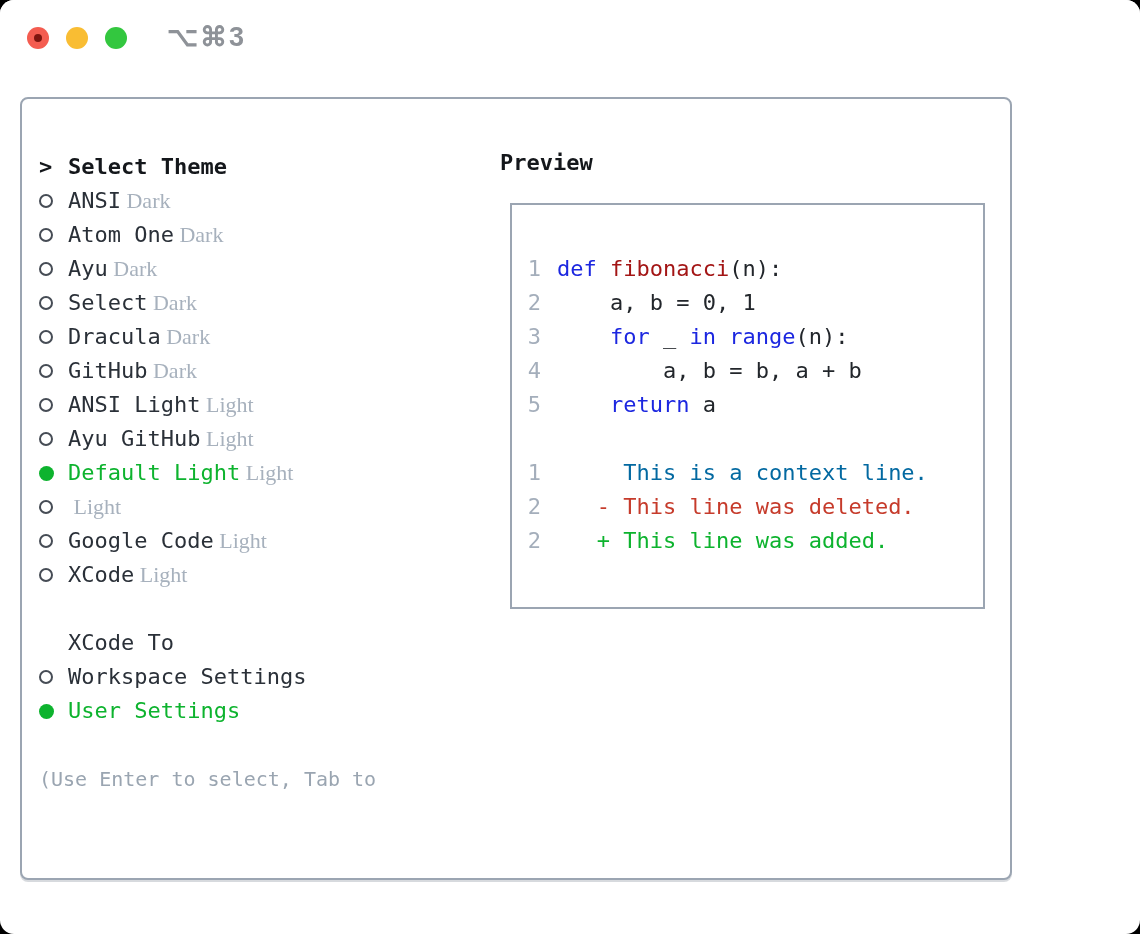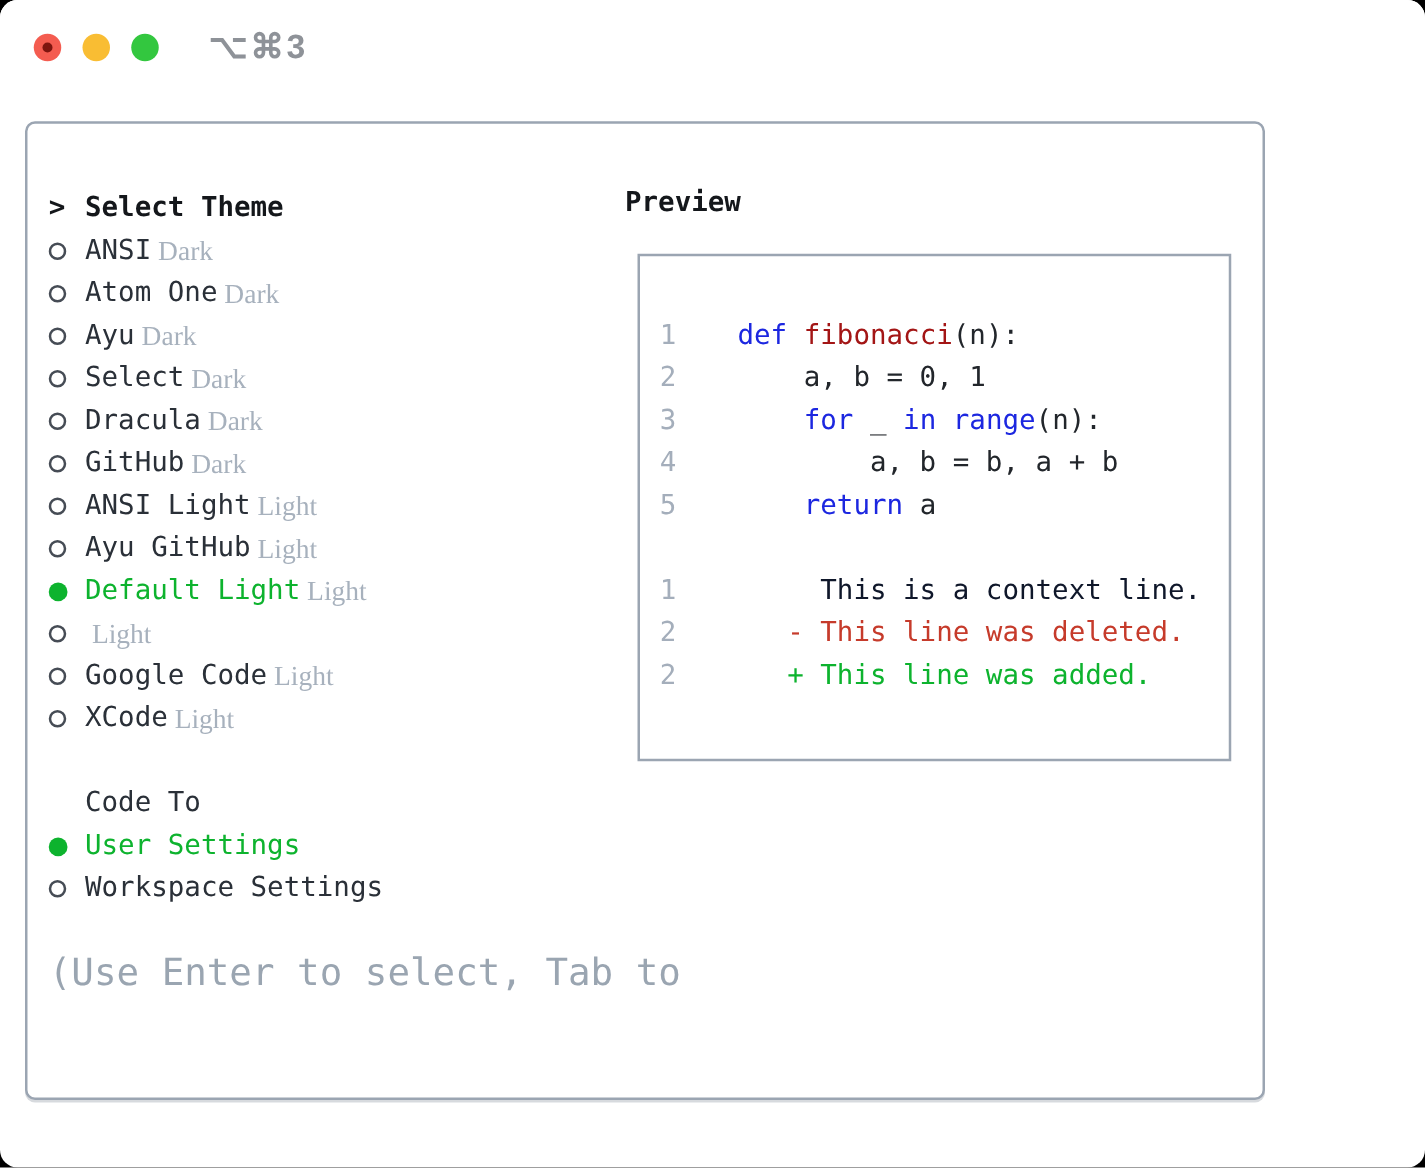--- a/index.html
+++ b/index.html
@@ -27,33 +27,33 @@
   .row{height:34px;line-height:34px;font-size:22px;display:flex;align-items:center;color:#2a3038;}
   .marker{width:29px;flex:none;display:flex;align-items:center;}
   .dot{width:14px;height:14px;border-radius:50%;border:2.5px solid #464c55;box-sizing:border-box;}
   .dot.on{background:#0db32e;border:none;width:15px;height:15px;}
   .header-row{font-weight:700;color:#14171b;}
   .cursor{font-weight:700;color:#14171b;}
   .nm{white-space:pre;}
   .nm.sel{color:#0db32e;}
   .vr{color:#a7b1bd;white-space:pre;font-family:Liberation Serif, serif;}
   .spacer{height:34px;}
-  .help{font-size:30px;line-height:34px;color:#9aa5b1;white-space:pre;}
+  .help{font-size:20px;line-height:34px;color:#9aa5b1;white-space:pre;}
 
   .right-col{position:absolute;left:478px;top:47px;}
   .preview-box{position:absolute;left:488px;top:104px;width:475px;height:406px;box-sizing:border-box;
        border:2px solid #9ba5b2;background:#fff;padding-top:47px;overflow:hidden;}
   .codeline{display:flex;height:34px;line-height:34px;font-size:22px;padding-left:15px;}
   .ln{color:#a4aebb;width:14px;margin-right:16px;flex:none;text-align:right;}
-  .code{white-space:pre;color:#22262b;margin-left:33px;}
+  .code{white-space:pre;color:#22262b;}
   .tok-keyword{color:#1c27e0;}
   .tok-function{color:#a31515;}
   .tok-plain{color:#22262b;}
   .diff-group{margin-top:34px;}
-  .diff-context{color:#0f172a;}
+  .diff-context{color:#0369a1;}
   .diff-deleted{color:#c63b2b;}
   .diff-added{color:#0db32e;}
 </style>
 </head>
 <body>
 
 <div class="window">
   <div class="titlebar">
     <span class="light light-red"></span>
     <span class="light light-yellow"></span>
@@ -154,35 +154,35 @@
             </span>
             <span class="nm">XCode</span>
             <span class="vr"> Light</span>
           </div>
         </div>
 
       <div class="spacer"></div>
 
       <div class="row">
         <span class="marker"></span>
-        <span>Code To</span>
+        <span>XCode To</span>
       </div>
 
       <div id="apply-list">
           <div class="row">
             <span class="marker">
+              <span class="dot"></span>
+            </span>
+            <span class="nm">Workspace Settings</span>
+          </div>
+          <div class="row">
+            <span class="marker">
               <span class="dot on"></span>
             </span>
             <span class="nm sel">User Settings</span>
-          </div>
-          <div class="row">
-            <span class="marker">
-              <span class="dot"></span>
-            </span>
-            <span class="nm">Workspace Settings</span>
           </div>
         </div>
 
       <div class="spacer"></div>
 
       <div class="help">(Use Enter to select, Tab to</div>
     </div>
 
     <div class="right-col">
       <div class="row header-row">

